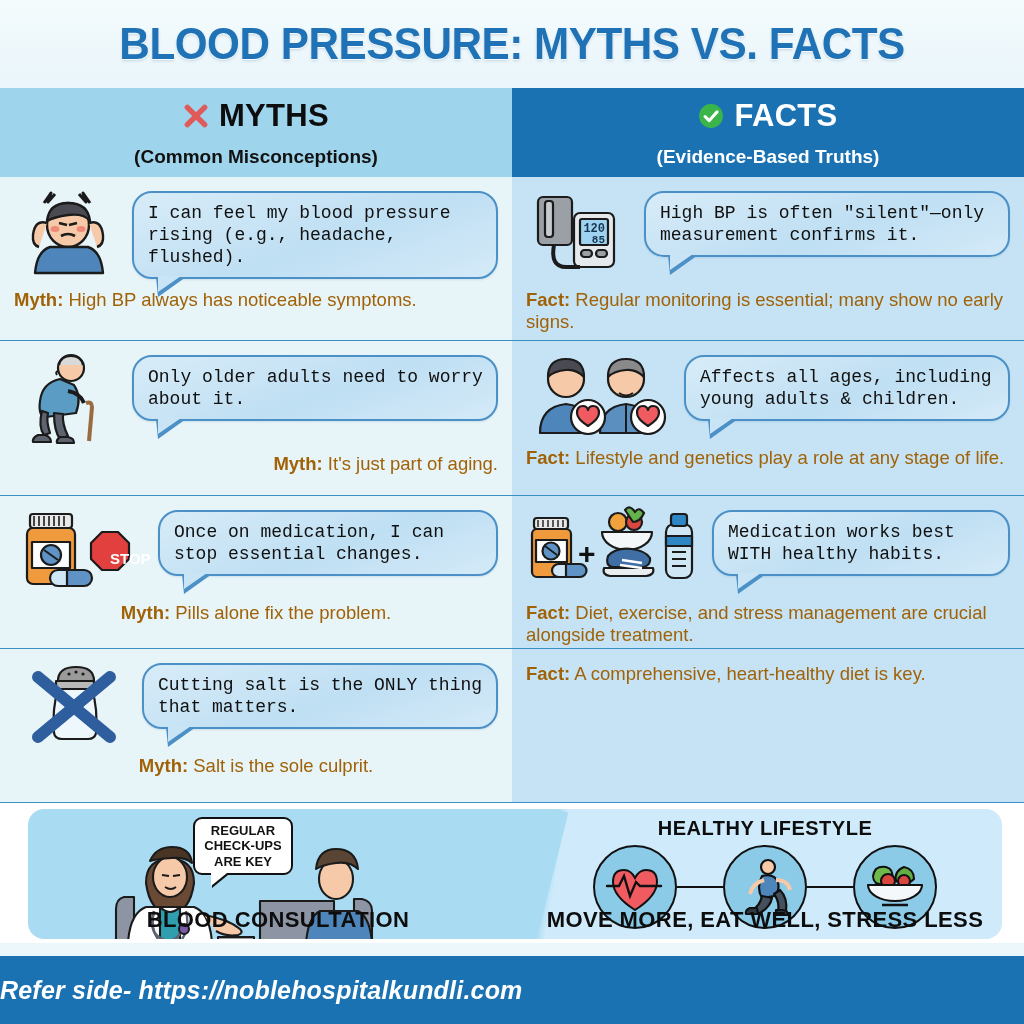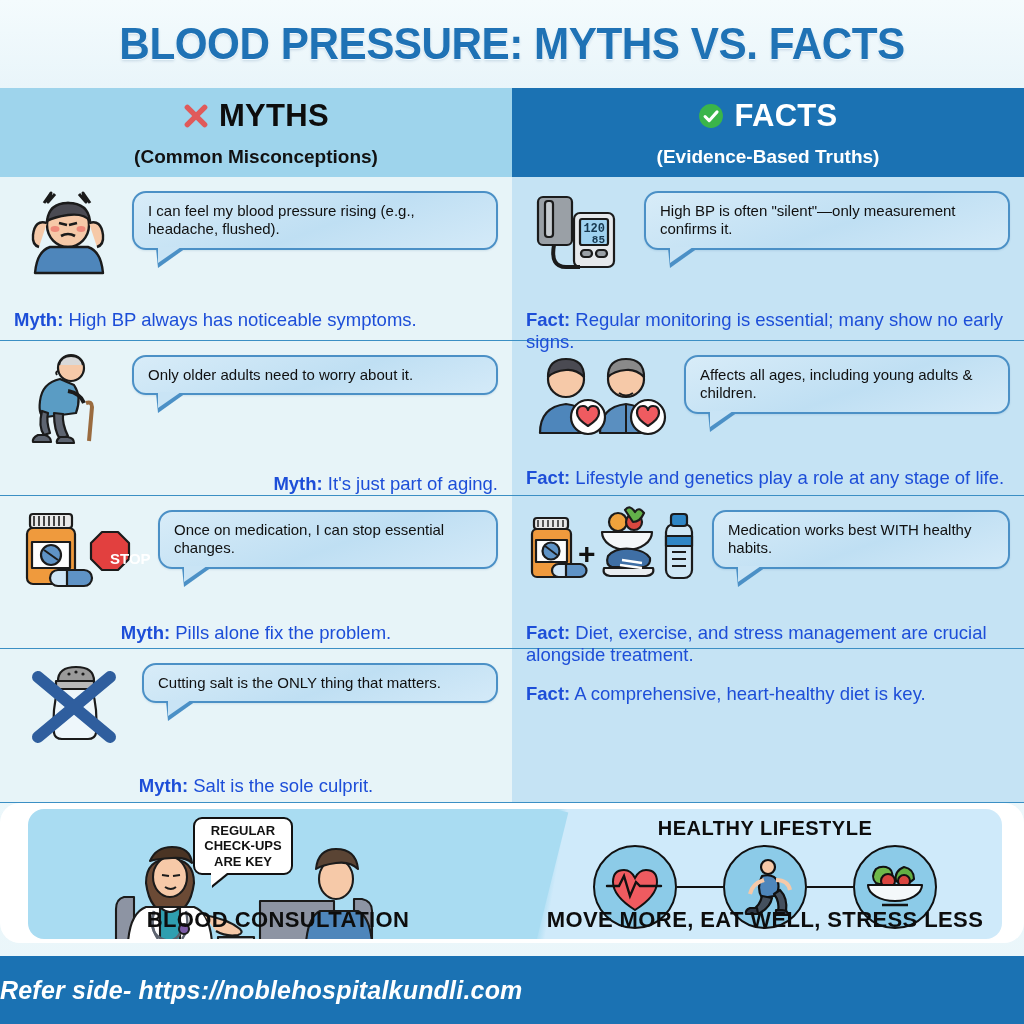--- a/index.html
+++ b/index.html
@@ -67,65 +67,65 @@
   .cell.fact { background: #c5e3f4; }
 
   .cell-top { display: flex; align-items: flex-start; gap: 8px; }
   .art { flex: 0 0 auto; display:flex; align-items:flex-start; justify-content:center; }
 
   
   .bubble {
     position: relative;
     flex: 1 1 auto;
     border: 2px solid #4b90c6;
-    border-radius: 14px;
+    border-radius: 20px;
     background: linear-gradient(160deg,#d8ecf8 0%,#bfdff3 55%,#d4eaf8 100%);
     padding: 9px 12px 9px 14px;
-    font-size: 15px;
+    font-size: 18px;
     line-height: 1.23;
     color: #101010;
     font-weight: 500;
     margin-top: 4px;
     box-shadow: 0 1px 2px rgba(30,90,140,.12);
+    font-family: Liberation Mono, monospace;
   }
   .bubble::after,
   .bubble::before {
     content:""; position:absolute; width:0; height:0;
   }
   .bubble::before {
     left: 22px; bottom: -20px;
     border-left: 2px solid transparent;
     border-top: 20px solid #4b90c6;
     border-right: 28px solid transparent;
   }
   .bubble::after {
     left: 24px; bottom: -15px;
     border-top: 16px solid #c9e4f5;
     border-right: 23px solid transparent;
   }
 
   .caption {
-    margin-top: 24px;
+    margin-top: 4px;
     font-size: 18.5px;
     line-height: 1.2;
-    color: #1d4ed8;
+    color: #a16207;
     font-weight: 500;
     position: relative;
     z-index: 3;
   }
   .caption b { font-weight: bold; }
 
   
   .bottom {
     position: relative;
     height: 140px;
     display: flex;
     padding: 6px 0 4px 0;
     background: #ffffff;
-    border-radius: 20px;
   }
   .panel { position: relative; overflow: hidden; }
   .panel-left {
     width: 500px; margin-left: 28px;
     background: #a9dcf2;
     border-radius: 16px 0 0 16px;
   }
   .panel-right {
     flex: 1 1 auto; margin-right: 22px;
     background: linear-gradient(100deg,#a9dcf2 0%, #a9dcf2 6%, #cfeafa 8%, #cfeafa 100%);

